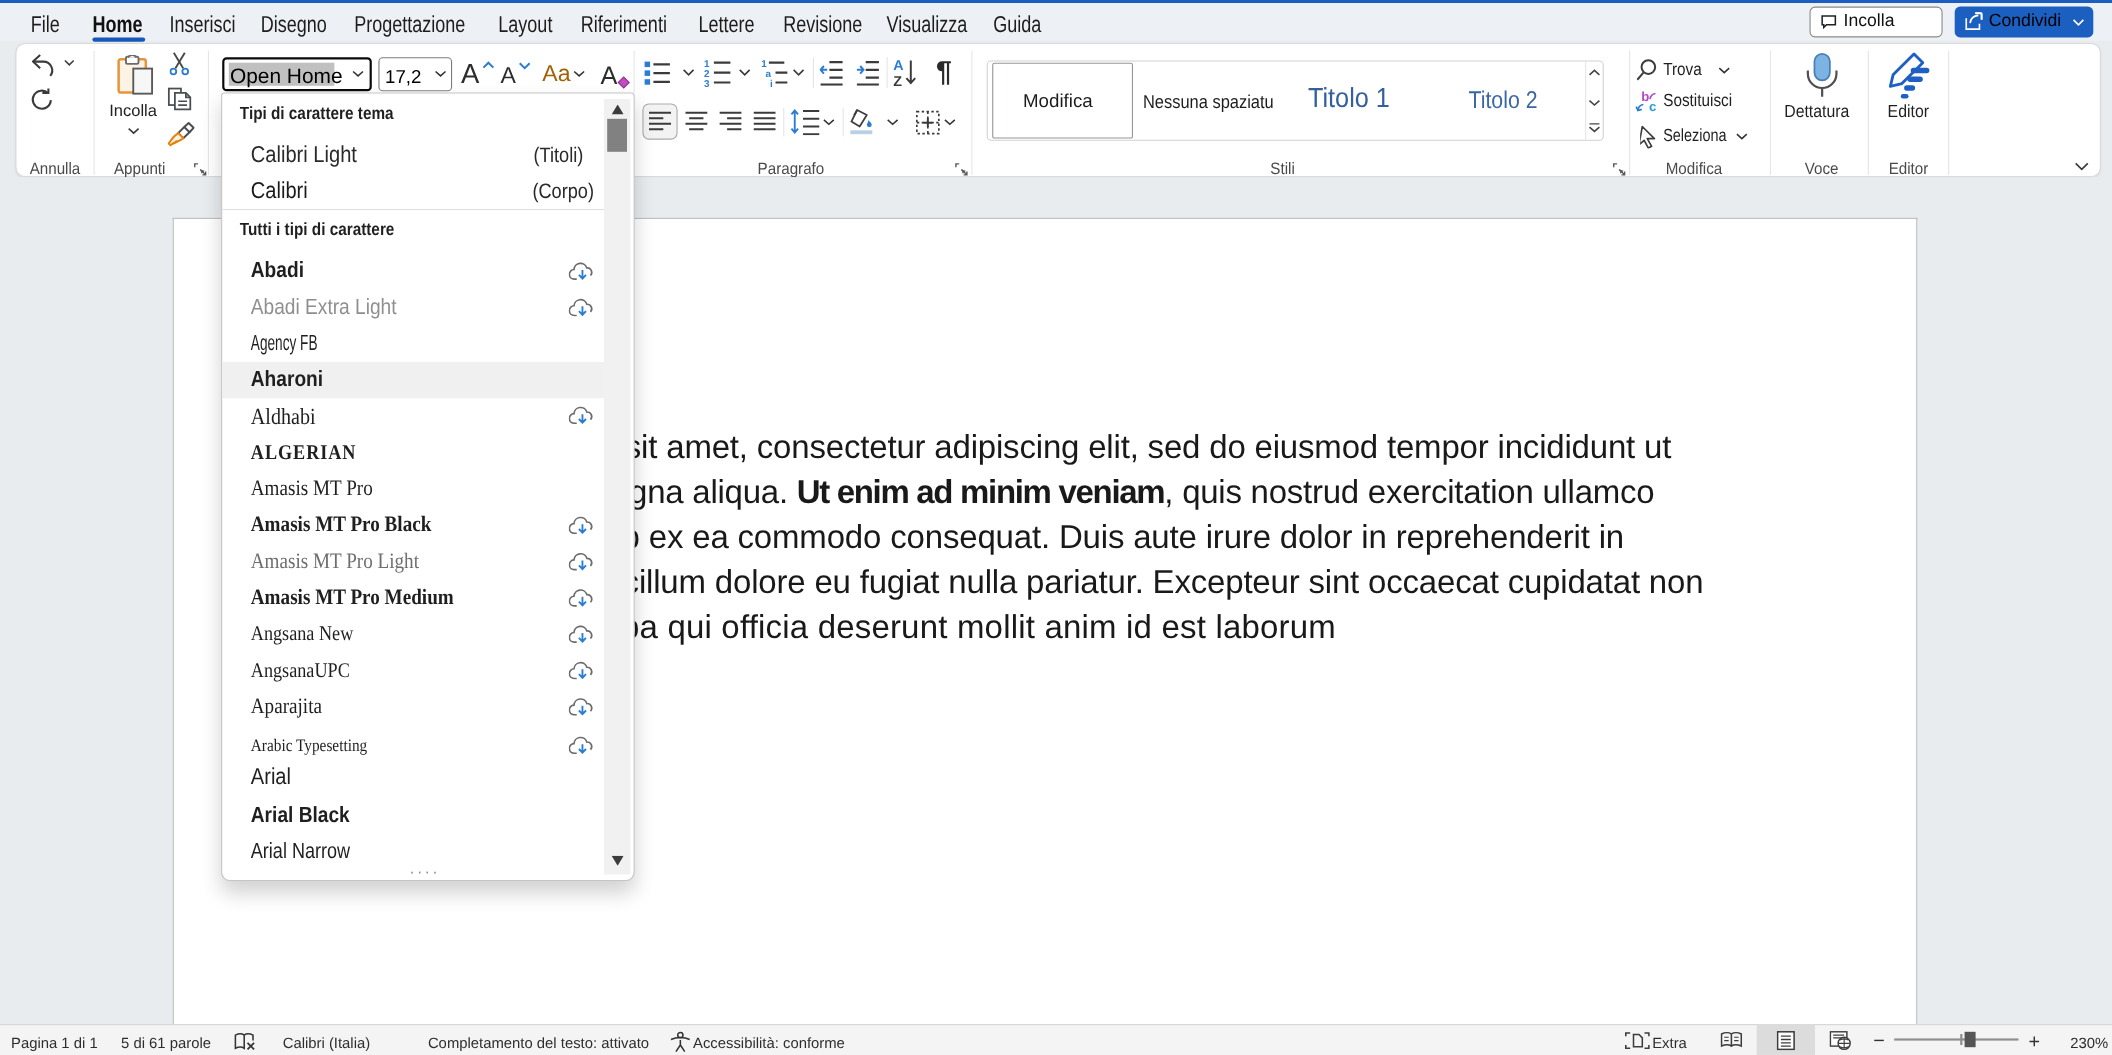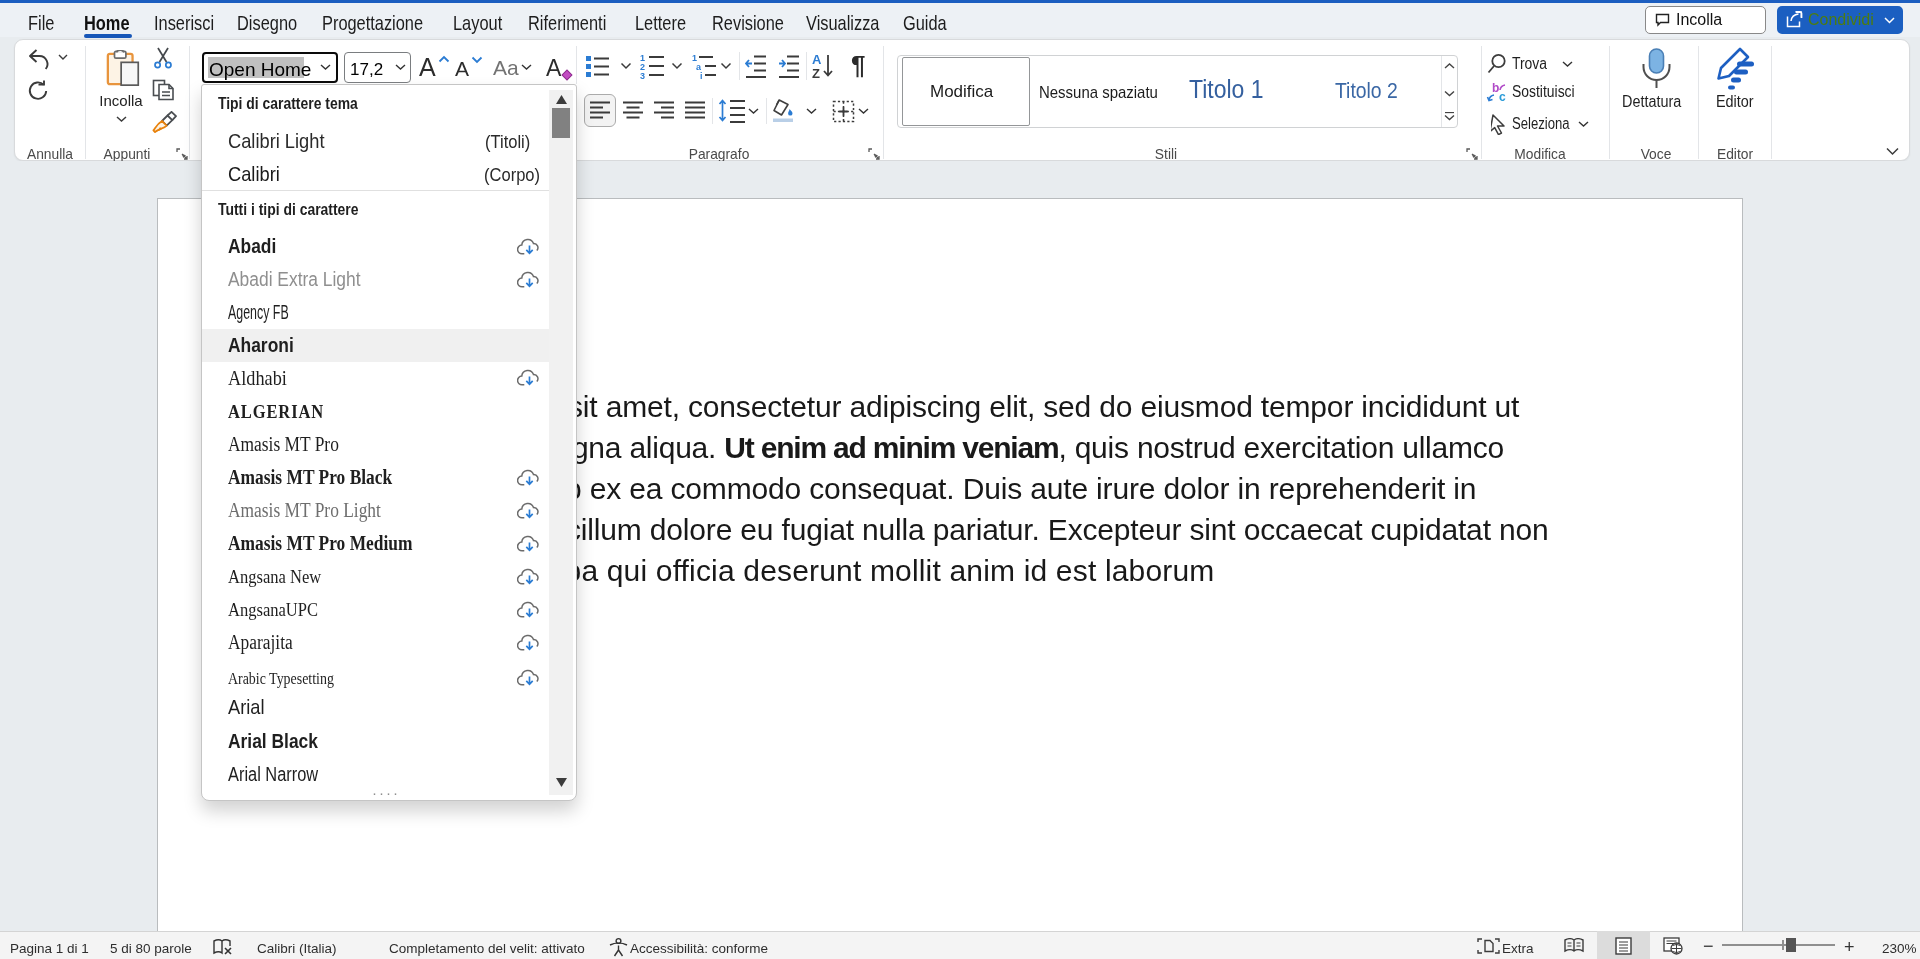--- a/index.html
+++ b/index.html
@@ -49,21 +49,21 @@
   </svg>
 <div class="abs" style="left:1676px;top:11px;font-size:16px;color:#111">Incolla</div>
 
 <div class="abs" style="left:1777px;top:6px;width:126px;height:28px;background:#1b5fc1;border-radius:5px"></div>
 <svg class="abs" style="left:1786px;top:11px" width="18" height="17" viewBox="0 0 18 17">
     <path d="M1.5 5.5 v10 h12 v-5" fill="none" stroke="#fff" stroke-width="1.5"></path>
     <path d="M5 10 c0.5-4 3-6.5 7.5-7" fill="none" stroke="#fff" stroke-width="1.5"></path>
     <path d="M9.5 0.8 h4.5 a1.6 1.6 0 0 1 1.6 1.6 v4.5" fill="none" stroke="#fff" stroke-width="1.5"></path>
     <path d="M9.8 1.2 l5.5 0 0 5.5" fill="none" stroke="#fff" stroke-width="1.5"></path>
   </svg>
-<div class="abs" style="left:1808px;top:11px;font-size:16px;color:#4d7c0f">Condividi</div>
+<div class="abs" style="left:1808px;top:11px;font-size:16px;color:#000000">Condividi</div>
 <svg class="abs" style="left:1884px;top:17px" width="11" height="7" viewBox="0 0 11 7">
     <path d="M1 1 l4.5 4.5 L10 1" fill="none" stroke="#fff" stroke-width="1.5"></path>
   </svg>
 
 <div class="ribboncard"></div>
 
 <svg class="abs" style="left:28px;top:49px" width="22" height="21" viewBox="0 0 22 21">
     <path d="M8.5 1 L2 7 l6.5 6" fill="none" stroke="#3b3b3b" stroke-width="1.9" stroke-linejoin="round"></path>
     <path d="M2 7 h9.5 a8 8 0 0 1 6.2 13" fill="none" stroke="#3b3b3b" stroke-width="1.9"></path>
   </svg>
@@ -125,21 +125,21 @@
     <path d="M1 1 l4.5 4 L10 1" fill="none" stroke="#333" stroke-width="1.4"></path>
   </svg>
 <div class="abs" style="left:419px;top:53px;font-size:25px;color:#2c2c2c">A</div>
 <svg class="abs" style="left:438px;top:55px" width="12" height="8" viewBox="0 0 12 8">
     <path d="M1.5 6.5 L6 2 l4.5 4.5" fill="none" stroke="#2b7cd3" stroke-width="1.8"></path>
   </svg>
 <div class="abs" style="left:455px;top:57px;font-size:21px;color:#2c2c2c">A</div>
 <svg class="abs" style="left:471px;top:56px" width="12" height="8" viewBox="0 0 12 8">
     <path d="M1.5 1.5 L6 6 l4.5-4.5" fill="none" stroke="#2b7cd3" stroke-width="1.8"></path>
   </svg>
-<div class="abs" style="left:493px;top:56px;font-size:21px;color:#737373">Aa</div>
+<div class="abs" style="left:493px;top:56px;font-size:21px;color:#a16207">Aa</div>
 <svg class="abs" style="left:521px;top:64px" width="11" height="7" viewBox="0 0 11 7">
     <path d="M1 1 l4.5 4 L10 1" fill="none" stroke="#333" stroke-width="1.4"></path>
   </svg>
 <div class="abs" style="left:546px;top:55px;font-size:23px;color:#2c2c2c">A</div>
 <svg class="abs" style="left:560px;top:68px" width="13" height="13" viewBox="0 0 13 13">
     <rect x="3.5" y="3.5" width="7" height="7" transform="rotate(45 7 7)" fill="#c24cc2" stroke="#8e2a8e" stroke-width="1"></rect>
   </svg>
 
 <svg class="abs" style="left:585px;top:54px" width="25" height="24" viewBox="0 0 25 24">
     <rect x="1" y="2" width="5" height="5" fill="#2b7cd3"></rect>
@@ -306,28 +306,28 @@
 <div class="canvas"></div>
 <div class="page"></div>
 <div class="docline" style="left:314.3px;top:390px;letter-spacing:-0.17px">Lorem ipsum dolor sit amet, consectetur adipiscing elit, sed do eiusmod tempor incididunt ut</div>
 <div class="docline" style="left:317.8px;top:431px;letter-spacing:-0.23px">labore et dolore magna aliqua. <b style="letter-spacing:-1.2px">Ut enim ad minim veniam</b>, quis nostrud exercitation ullamco</div>
 <div class="docline" style="left:315.1px;top:472px;letter-spacing:-0.16px">laboris nisi ut aliquip ex ea commodo consequat. Duis aute irure dolor in reprehenderit in</div>
 <div class="docline" style="left:306.1px;top:513px;letter-spacing:-0.17px">voluptate velit esse cillum dolore eu fugiat nulla pariatur. Excepteur sint occaecat cupidatat non</div>
 <div class="docline" style="left:300.8px;top:554px;letter-spacing:0.17px">proident, sunt in culpa qui officia deserunt mollit anim id est laborum</div>
 
 <div class="statusbar"></div>
 <div class="sbitem" style="left:10px;top:941px">Pagina 1 di 1</div>
-<div class="sbitem" style="left:110px;top:941px">5 di 80 parole</div>
+<div class="sbitem" style="left:110px;top:941px">5 di 61 parole</div>
 <svg class="abs" style="left:212px;top:939px" width="22" height="17" viewBox="0 0 22 17">
     <path d="M2 2 c3-1.5 6-1.5 8 0 v12 c-2-1.5-5-1.5-8 0 z" fill="none" stroke="#333" stroke-width="1.4"></path>
     <path d="M10 2 c2-1.5 5-1.5 8 0 v5" fill="none" stroke="#333" stroke-width="1.4"></path>
     <path d="M13 9 l6 6 M19 9 l-6 6" stroke="#333" stroke-width="1.6"></path>
   </svg>
 <div class="sbitem" style="left:257px;top:941px">Calibri (Italia)</div>
-<div class="sbitem" style="left:389px;top:941px">Completamento del velit: attivato</div>
+<div class="sbitem" style="left:389px;top:941px">Completamento del testo: attivato</div>
 <svg class="abs" style="left:608px;top:937px" width="21" height="21" viewBox="0 0 21 21">
     <circle cx="10.5" cy="4" r="2.4" fill="none" stroke="#333" stroke-width="1.4"></circle>
     <path d="M2 8 c5-2.5 12-2.5 17 0" fill="none" stroke="#333" stroke-width="1.4"></path>
     <path d="M10.5 8.5 v5 M10.5 13 l-4 6 M10.5 13 l4 6" fill="none" stroke="#333" stroke-width="1.4"></path>
   </svg>
 <div class="sbitem" style="left:630px;top:941px">Accessibilità: conforme</div>
 <svg class="abs" style="left:1477px;top:938px" width="23" height="16" viewBox="0 0 23 16">
     <path d="M1 4 v-3 h4 M18 1 h4 v3 M22 12 v3 h-4 M5 15 h-4 v-3" stroke="#3c3c3c" stroke-width="1.4" fill="none"></path>
     <path d="M8 2.5 h5 l3 3 v8 h-8 z" fill="none" stroke="#3c3c3c" stroke-width="1.4"></path>
   </svg>

